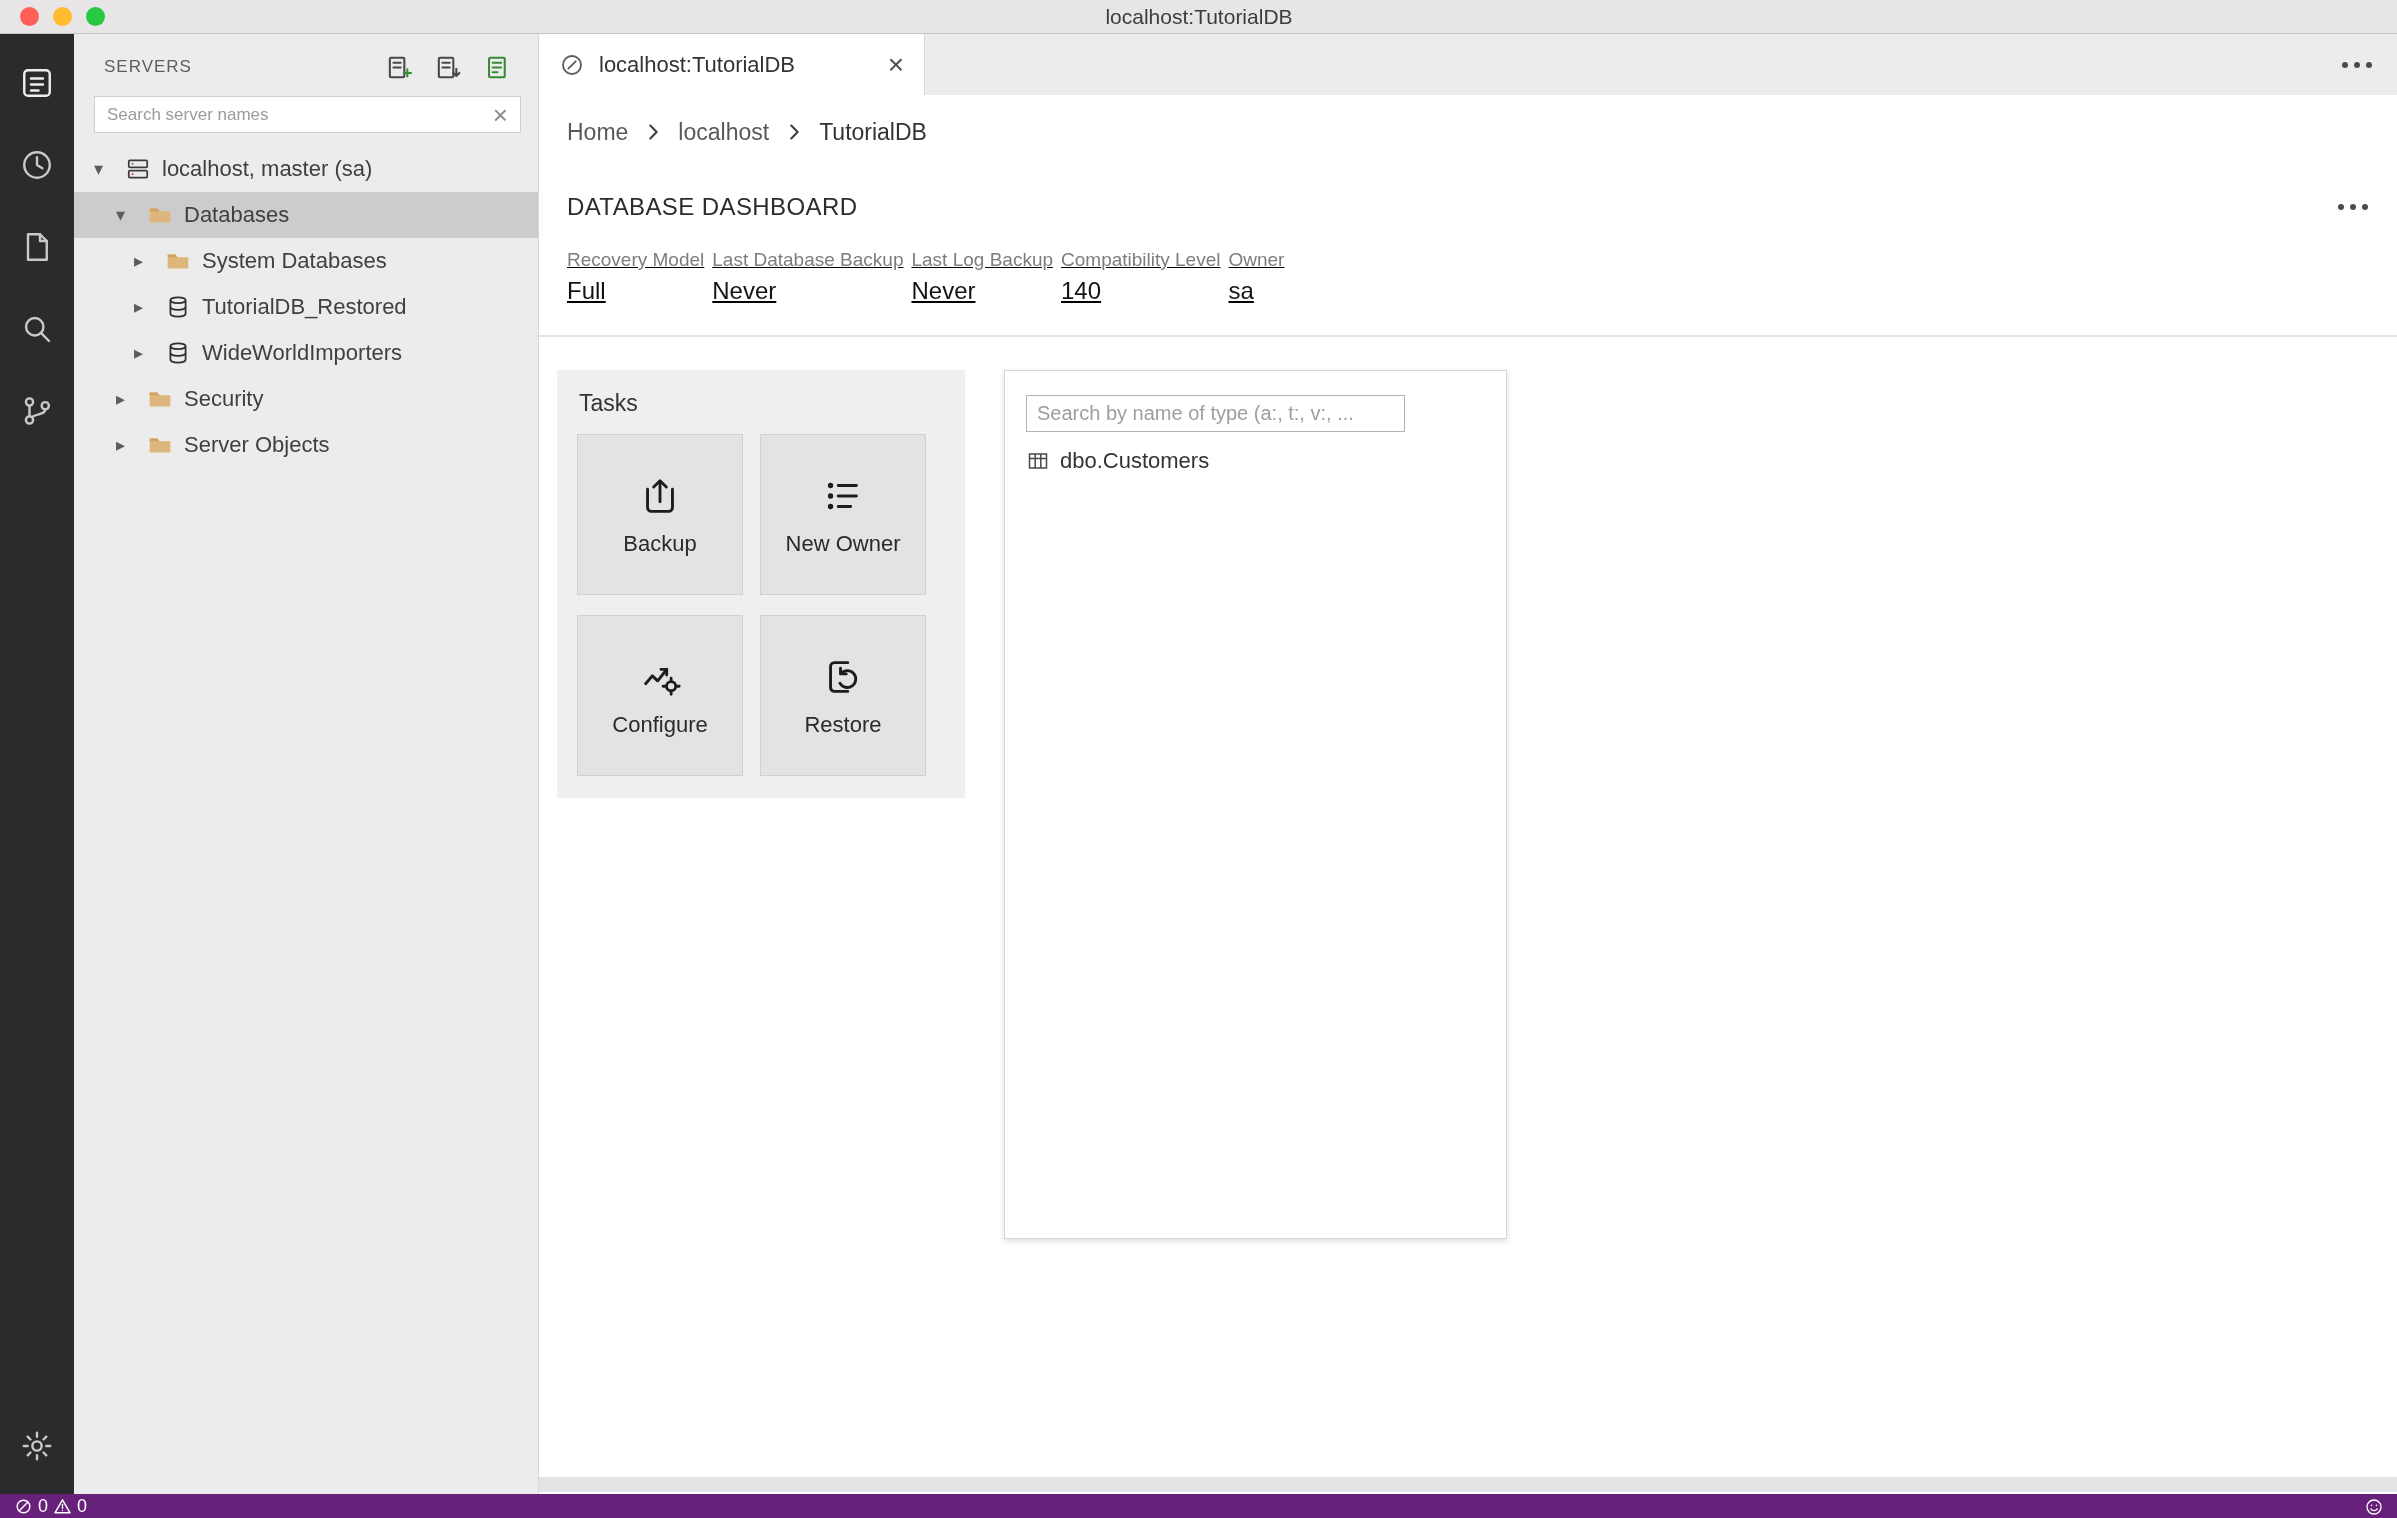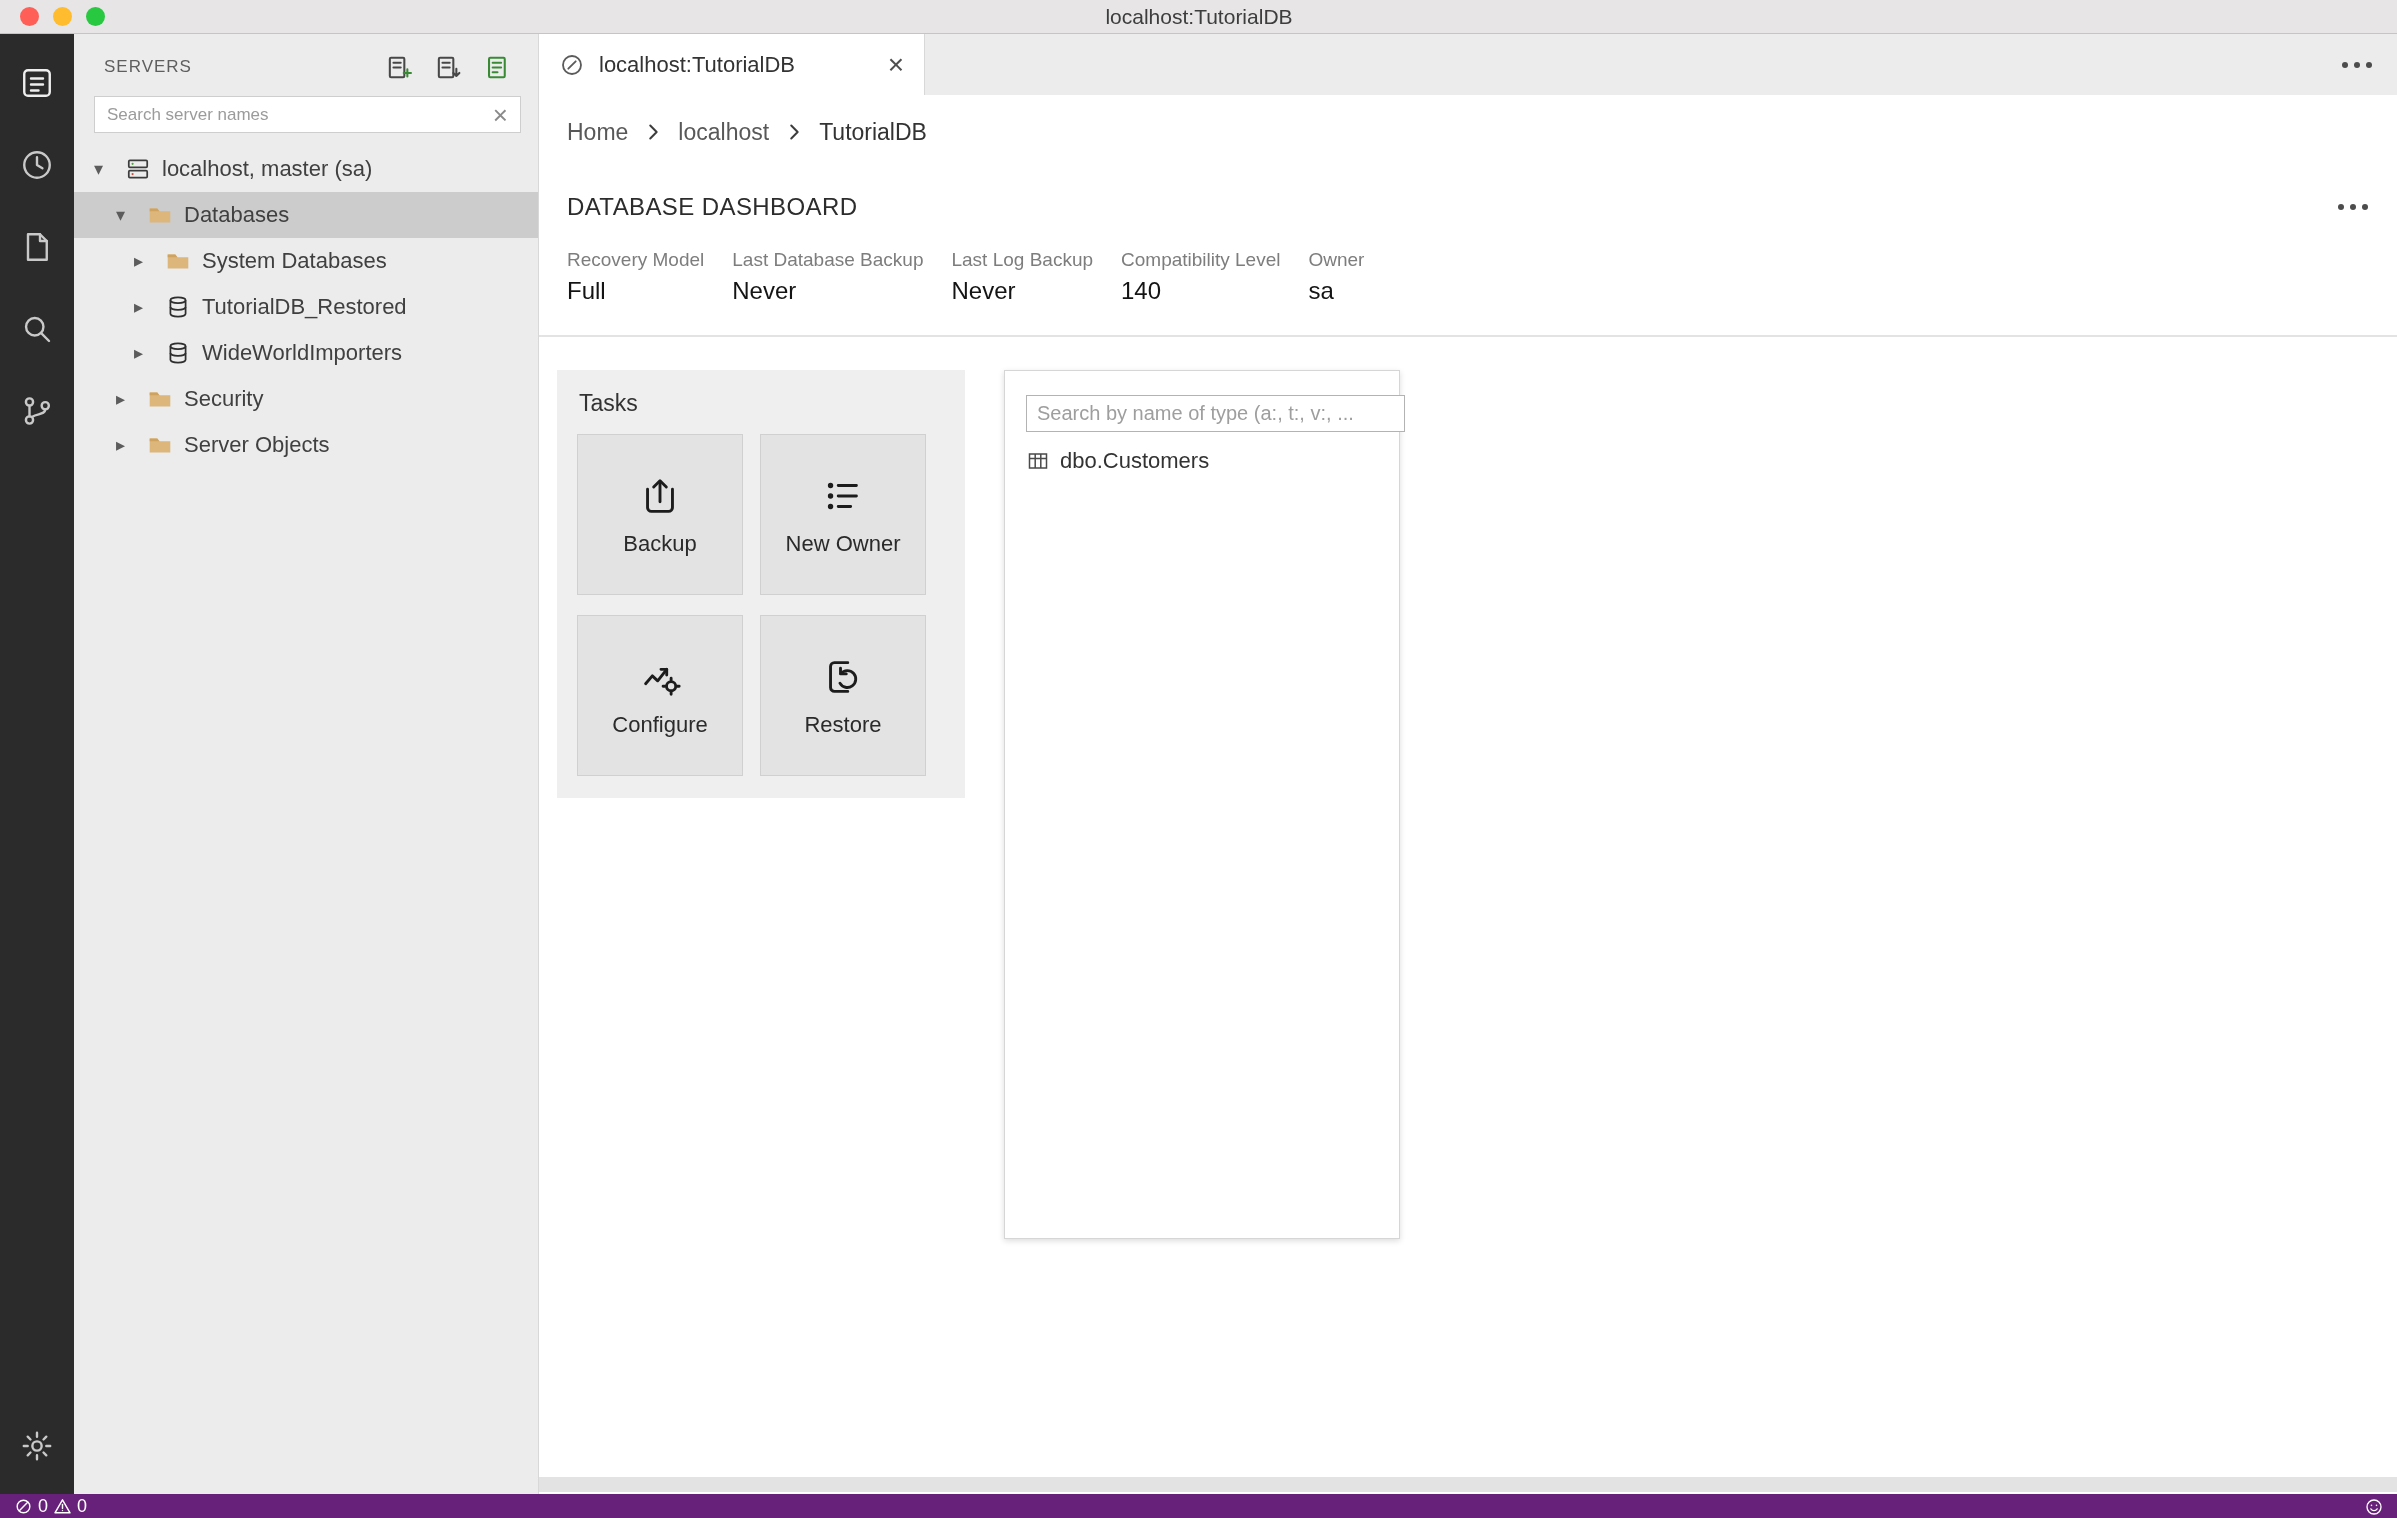--- a/index.html
+++ b/index.html
@@ -58,36 +58,36 @@
 
   .breadcrumb { height: 74px; display: flex; align-items: center; padding-left: 28px; flex: none; }
   .crumb { font-size: 23px; color: #585858; }
   .crumb.last { color: #333; }
   .crumb-sep { display: flex; margin: 0 14px; color: #3c3c3c; }
   .crumb-sep svg { width: 22px; height: 22px; }
 
   .dash-header { padding: 24px 30px 30px 28px; border-bottom: 2px solid #e3e3e3; flex: none; }
   .dash-title-row { display: flex; align-items: center; justify-content: space-between; }
   .dash-title { font-size: 24px; color: #2c2c2c; letter-spacing: 0.4px; }
-  .props { display: flex; gap: 28px; margin-top: 28px; }
+  .props { display: flex; gap: 8px; margin-top: 28px; text-decoration: underline; }
   .prop-label { font-size: 19px; color: #7d7d7d; }
   .prop-value { font-size: 24px; color: #141414; margin-top: 6px; }
 
   .widgets { position: relative; flex: 1; }
 
   .widget-tasks { position: absolute; left: 18px; top: 33px; width: 408px; height: 428px; background: #efefef; }
   .widget-title { font-size: 23px; color: #333; padding: 20px 0 0 22px; }
   .tile-grid { position: absolute; left: 20px; top: 64px; display: grid;
     grid-template-columns: 166px 166px; grid-auto-rows: 161px; gap: 20px 17px; }
   .tile { background: #e3e3e3; border: 1px solid #d0d0d0; display: flex; flex-direction: column;
     align-items: center; justify-content: center; gap: 12px; cursor: pointer; }
   .tile svg { width: 46px; height: 46px; color: #1c1c1c; }
   .tile-label { font-size: 22px; color: #2a2a2a; }
 
-  .widget-explorer { position: absolute; left: 465px; top: 33px; width: 396px; height: 869px;
+  .widget-explorer { position: absolute; left: 465px; top: 33px; width: 503px; height: 869px;
     background: #fff; border: 1px solid #d6d6d6; box-shadow: 0 2px 6px rgba(0,0,0,0.14); }
   .explorer-search { position: absolute; left: 21px; top: 24px; width: 379px; height: 37px;
     border: 1px solid #b3b3b3; display: flex; align-items: center; padding: 0 10px; background: #fff; }
   .explorer-search input { border: none; outline: none; width: 100%; font-size: 20px; color: #555; font-family: inherit; }
   .explorer-search input::placeholder { color: #9e9e9e; }
   .explorer-item { position: absolute; left: 21px; top: 72px; height: 36px; display: flex;
     align-items: center; gap: 10px; font-size: 22px; color: #333; }
   .table-icon { color: #4a4a4a; display: flex; }
   .table-icon svg { width: 24px; height: 24px; }
 

